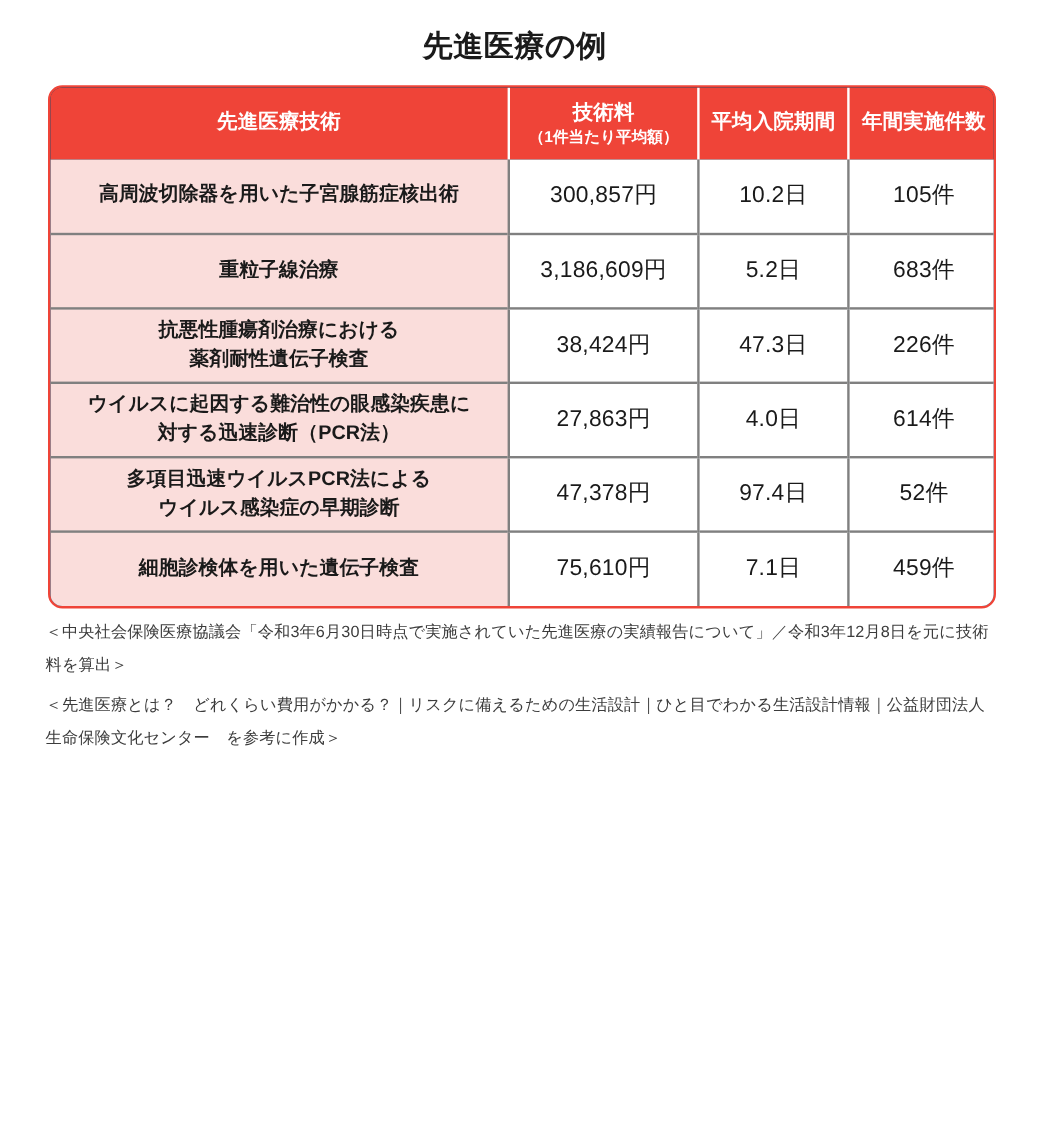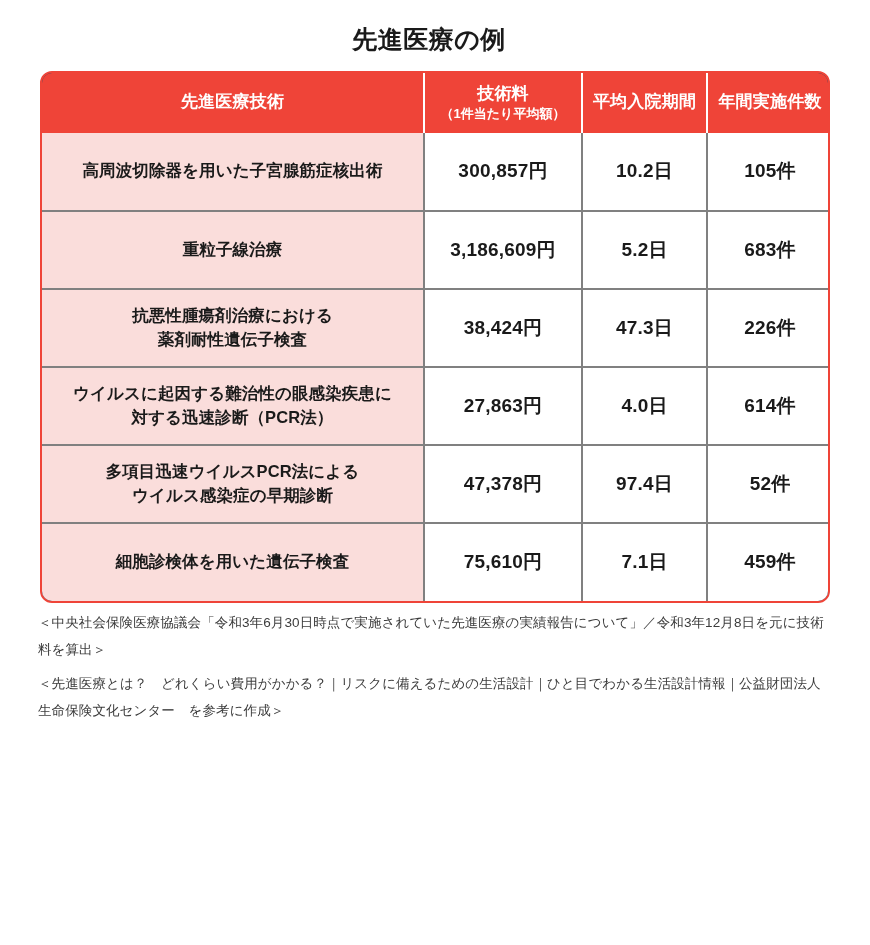--- a/index.html
+++ b/index.html
@@ -84,21 +84,21 @@
     letter-spacing: 0;
   }
 
   
   tbody td {
     border-top: 2px solid #808080;
     border-right: 2px solid #808080;
     text-align: center;
     vertical-align: middle;
     box-sizing: border-box;
-    height: 78px;
+    height: 62px;
     padding: 6px 8px;
     line-height: 1.45;
   }
   tbody td:last-child {
     border-right: none;
   }
   tbody tr:first-child td {
     border-top: none;
   }
 
@@ -106,21 +106,21 @@
     background: #fadddb;
     color: #1a1a1a;
     font-size: 16.5px;
     font-weight: bold;
     letter-spacing: 0.1px;
   }
   td.num {
     background: #ffffff;
     color: #1a1a1a;
     font-size: 19px;
-    font-weight: bold;
+    font-weight: normal;
     letter-spacing: 0.2px;
   }
 
   
   .notes {
     margin: 6px 38px 0 38px;
     font-size: 13.5px;
     color: #3c3c3c;
     line-height: 2.0;
     letter-spacing: 0.1px;

